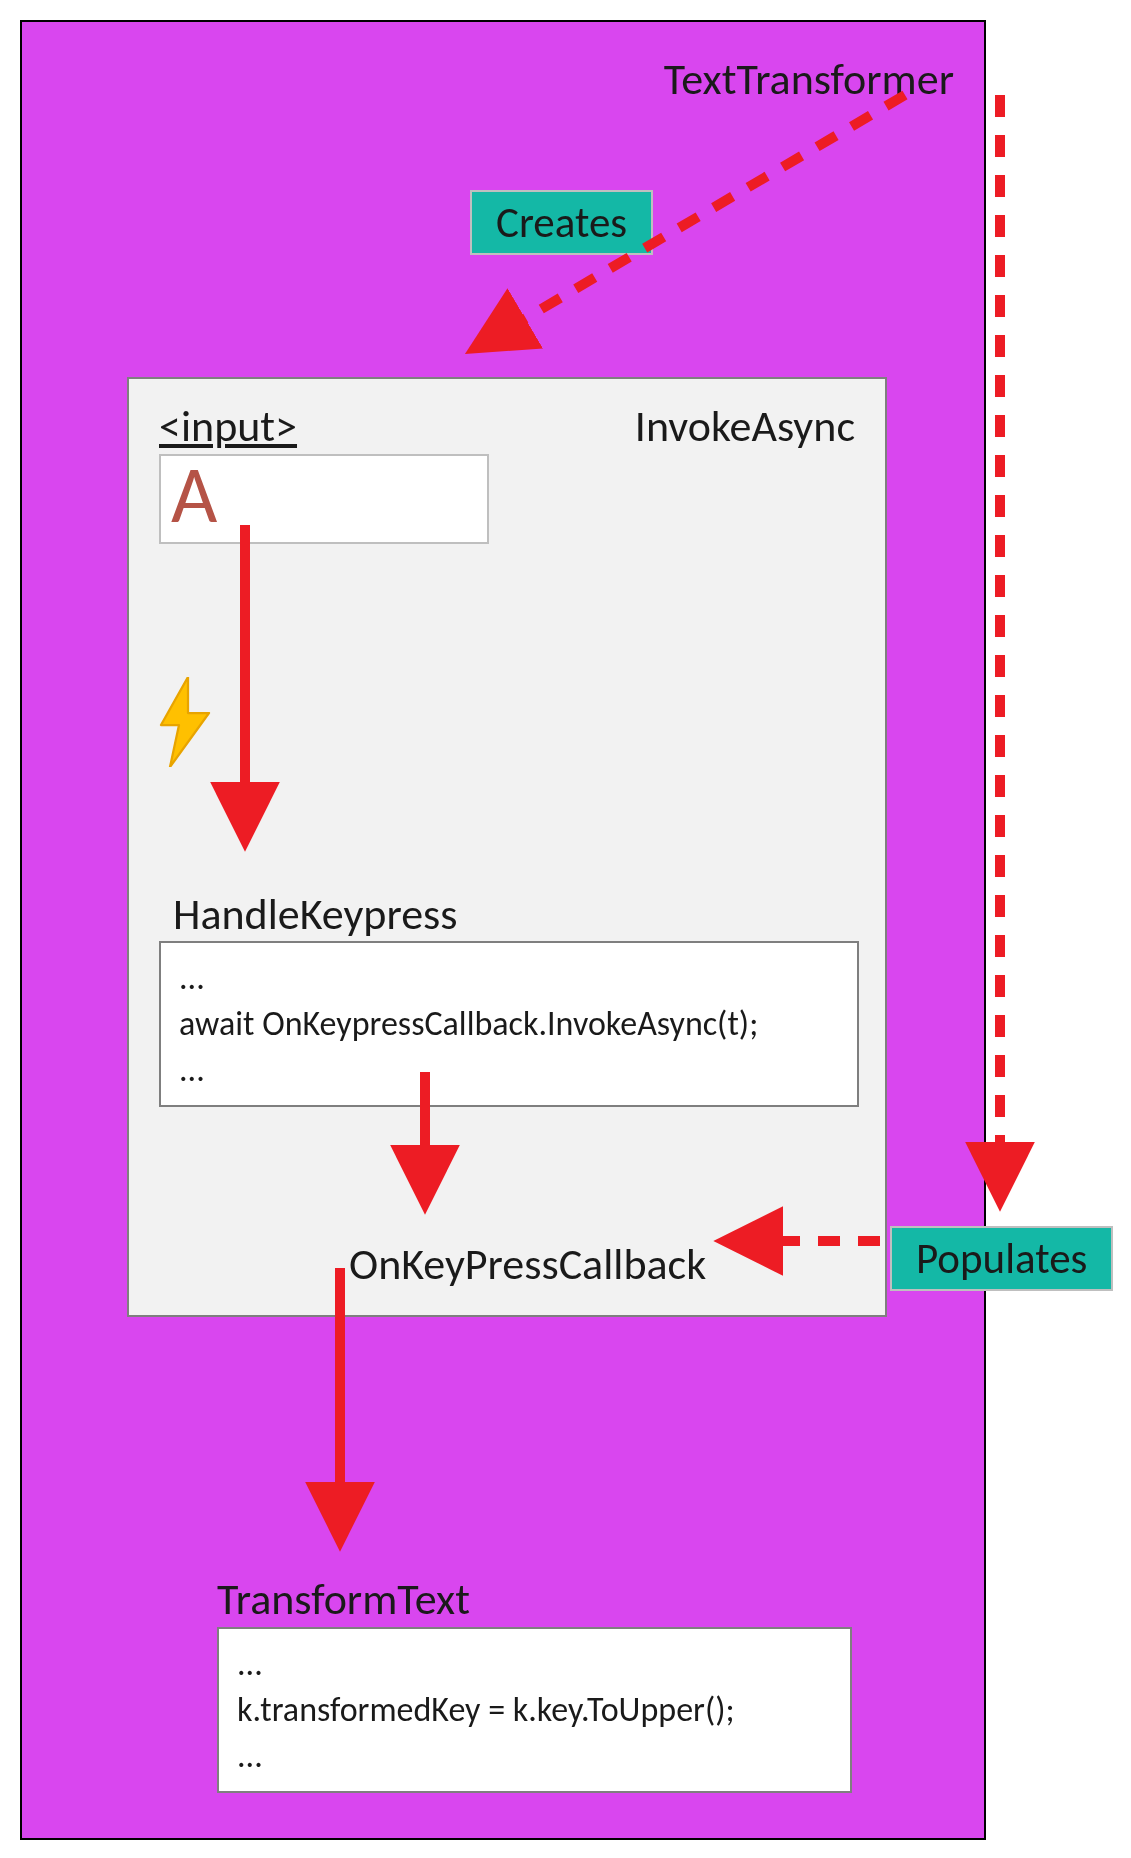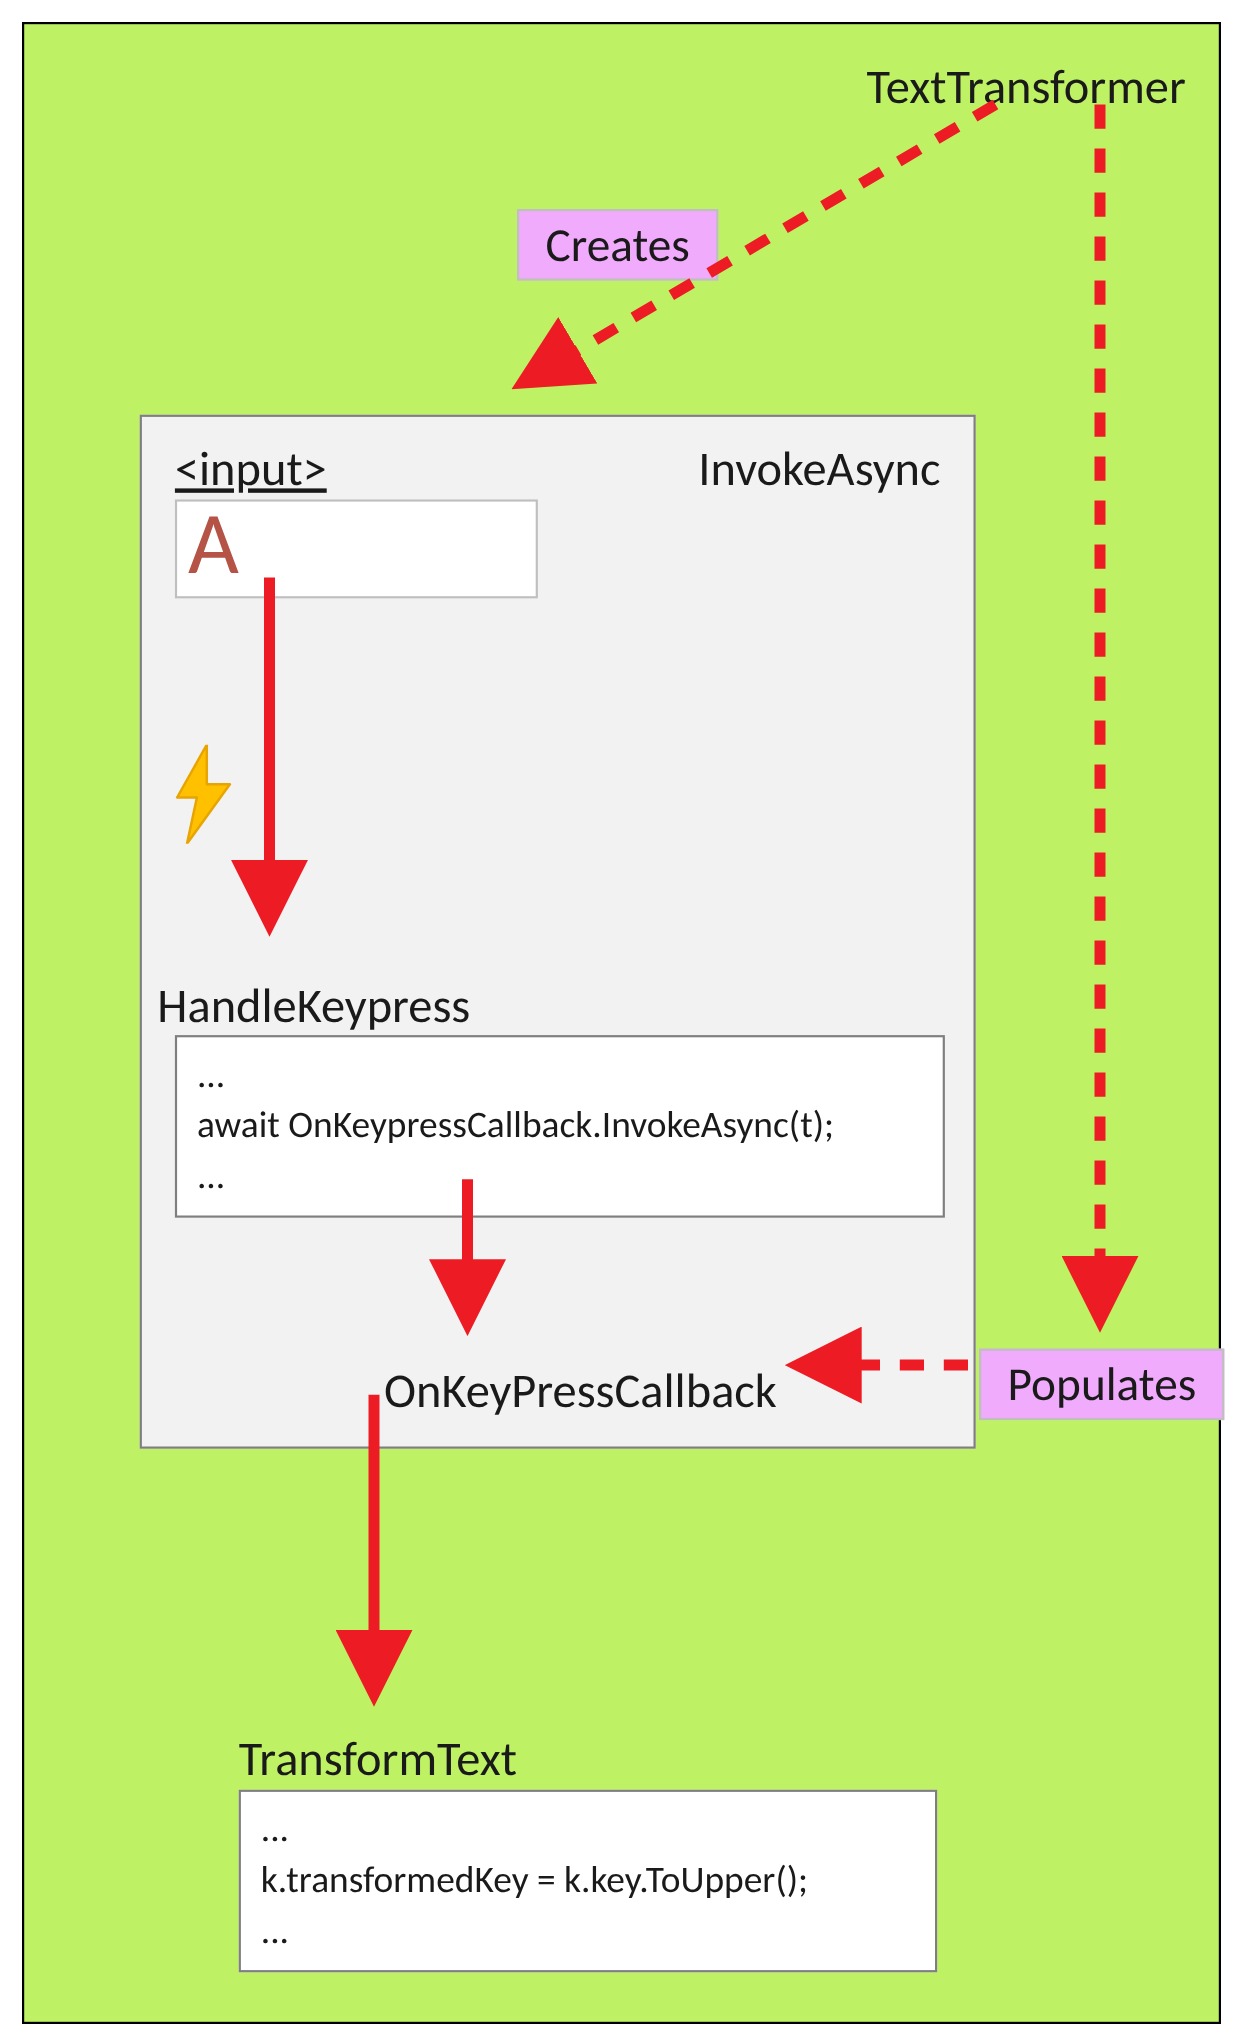--- a/index.html
+++ b/index.html
@@ -13,23 +13,23 @@
     height: 1858px;
     background: #fff;
     font-family: "Segoe UI", "Calibri", "Arial", sans-serif;
     color: #1a1a1a;
   }
   
   .outer-box {
     position: absolute;
     left: 20px;
     top: 20px;
-    width: 1090px;
+    width: 966px;
     height: 1820px;
-    background: #bef264;
+    background: #d946ef;
     border: 2px solid #000;
     box-sizing: border-box;
   }
   .outer-title {
     position: absolute;
     top: 30px;
     right: 30px;
     font-size: 44px;
   }
   
@@ -83,21 +83,21 @@
   .bolt-icon {
     position: absolute;
     top: 298px;
     left: 26px;
     width: 60px;
     height: 90px;
   }
   .hk-label {
     position: absolute;
     top: 508px;
-    left: 14px;
+    left: 44px;
     font-size: 44px;
   }
   .code-box {
     position: absolute;
     background: #fff;
     border: 2px solid #7f7f7f;
     box-sizing: border-box;
     padding: 12px 18px;
     font-size: 34px;
     line-height: 1.35;
@@ -125,21 +125,21 @@
     font-size: 44px;
   }
   #code-box-2 {
     left: 195px;
     top: 1605px;
     width: 635px;
   }
   
   .rel-box {
     position: absolute;
-    background: #f0abfc;
+    background: #14b8a6;
     border: 2px solid #bfbfbf;
     box-sizing: border-box;
     font-size: 43px;
     padding: 4px 24px;
     white-space: nowrap;
   }
   #rel-creates {
     left: 470px;
     top: 190px;
   }

